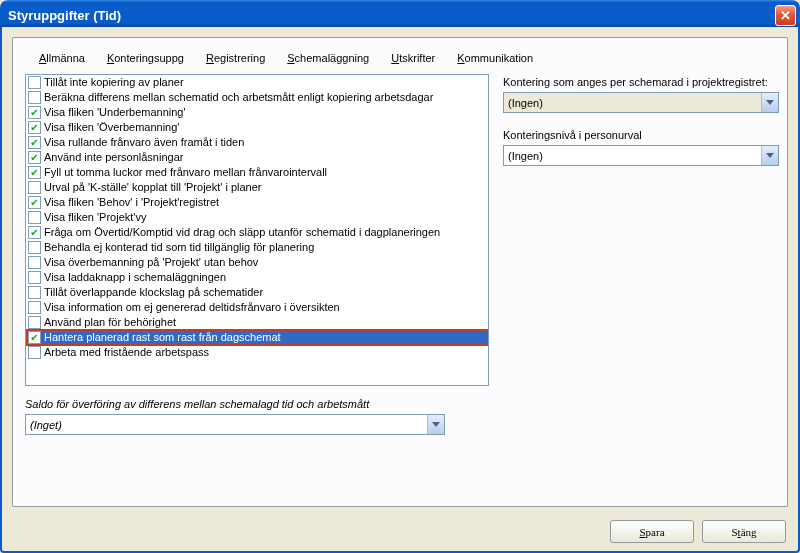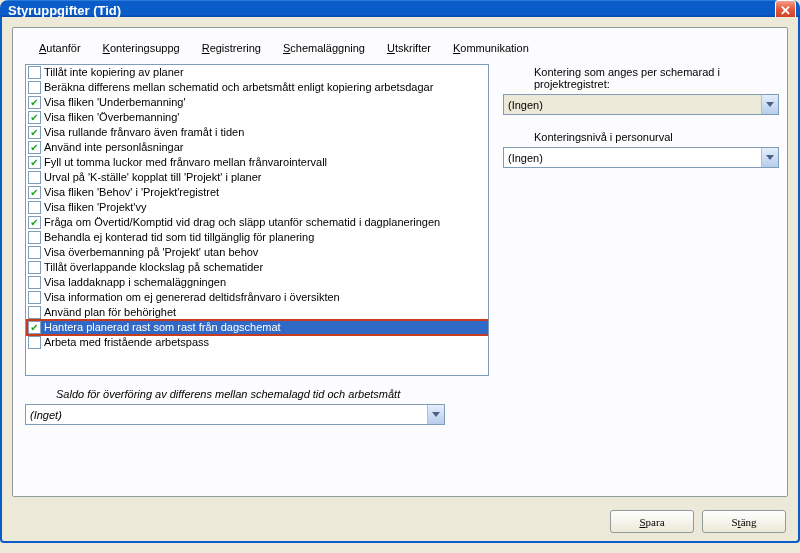--- a/index.html
+++ b/index.html
@@ -6,21 +6,21 @@
   body {
     margin: 0;
     font-family: Tahoma, Arial, sans-serif;
     font-size: 11px;
     background: #ece9d8;
     width: 800px;
     height: 553px;
     overflow: hidden;
   }
   .titlebar {
-    height: 17px;
+    height: 27px;
     background: linear-gradient(to bottom, #3a8ce6 0%, #0a5cc9 8%, #0a5cc9 85%, #0848a8 100%);
     border-radius: 8px 8px 0 0;
     display: flex;
     align-items: center;
     padding: 4px 4px 0 8px;
     color: #fff;
     font-weight: bold;
     font-size: 13px;
     justify-content: center;
   }
@@ -104,21 +104,20 @@
     color: #fff;
     outline: 2px solid #c83c1e;
     outline-offset: -1px;
   }
   .sidecol {
     flex: 1;
     padding-top: 2px;
   }
   .label-line {
     margin-bottom: 4px;
-    margin-left: 31px;
   }
   .dropdown {
     display: flex;
     width: 276px;
     height: 21px;
     border: 1px solid #7f9db9;
     background: #fff;
     align-items: center;
   }
   .dropdown.disabled { background: #ece9d8; }
@@ -164,21 +163,21 @@
 
 <div class="titlebar">
   <span>Styruppgifter (Tid)</span>
   <span class="spacer"></span>
   <div class="closebtn">✕</div>
 </div>
 
 <div class="window-body">
   <div class="tabfield">
     <div class="tabs">
-      <span class="tab"><u>A</u><span>utanför</span></span>
+      <span class="tab"><u>A</u><span>llmänna</span></span>
       <span class="tab"><u>K</u><span>onteringsuppg</span></span>
       <span class="tab"><u>R</u><span>egistrering</span></span>
       <span class="tab"><u>S</u><span>chemaläggning</span></span>
       <span class="tab"><u>U</u><span>tskrifter</span></span>
       <span class="tab"><u>K</u><span>ommunikation</span></span>
     </div>
 
     <div class="main-cols">
       <div>
         <div class="listbox" id="optlist">
@@ -229,25 +228,25 @@
             <div class="row">
               <span class="cb"></span>
               <span>Behandla ej konterad tid som tid tillgänglig för planering</span>
             </div>
             <div class="row">
               <span class="cb"></span>
               <span>Visa överbemanning på 'Projekt' utan behov</span>
             </div>
             <div class="row">
               <span class="cb"></span>
+              <span>Visa laddaknapp i schemaläggningen</span>
+            </div>
+            <div class="row">
+              <span class="cb"></span>
               <span>Tillåt överlappande klockslag på schematider</span>
-            </div>
-            <div class="row">
-              <span class="cb"></span>
-              <span>Visa laddaknapp i schemaläggningen</span>
             </div>
             <div class="row">
               <span class="cb"></span>
               <span>Visa information om ej genererad deltidsfrånvaro i översikten</span>
             </div>
             <div class="row">
               <span class="cb"></span>
               <span>Använd plan för behörighet</span>
             </div>
             <div class="row highlight">

